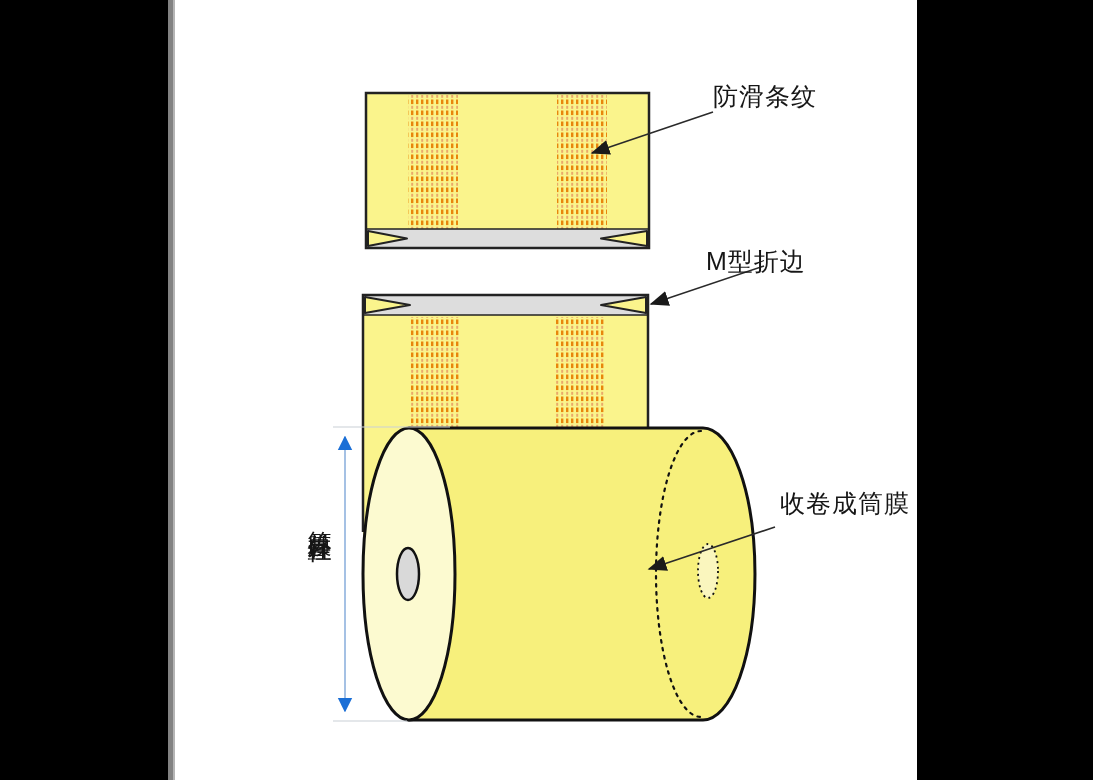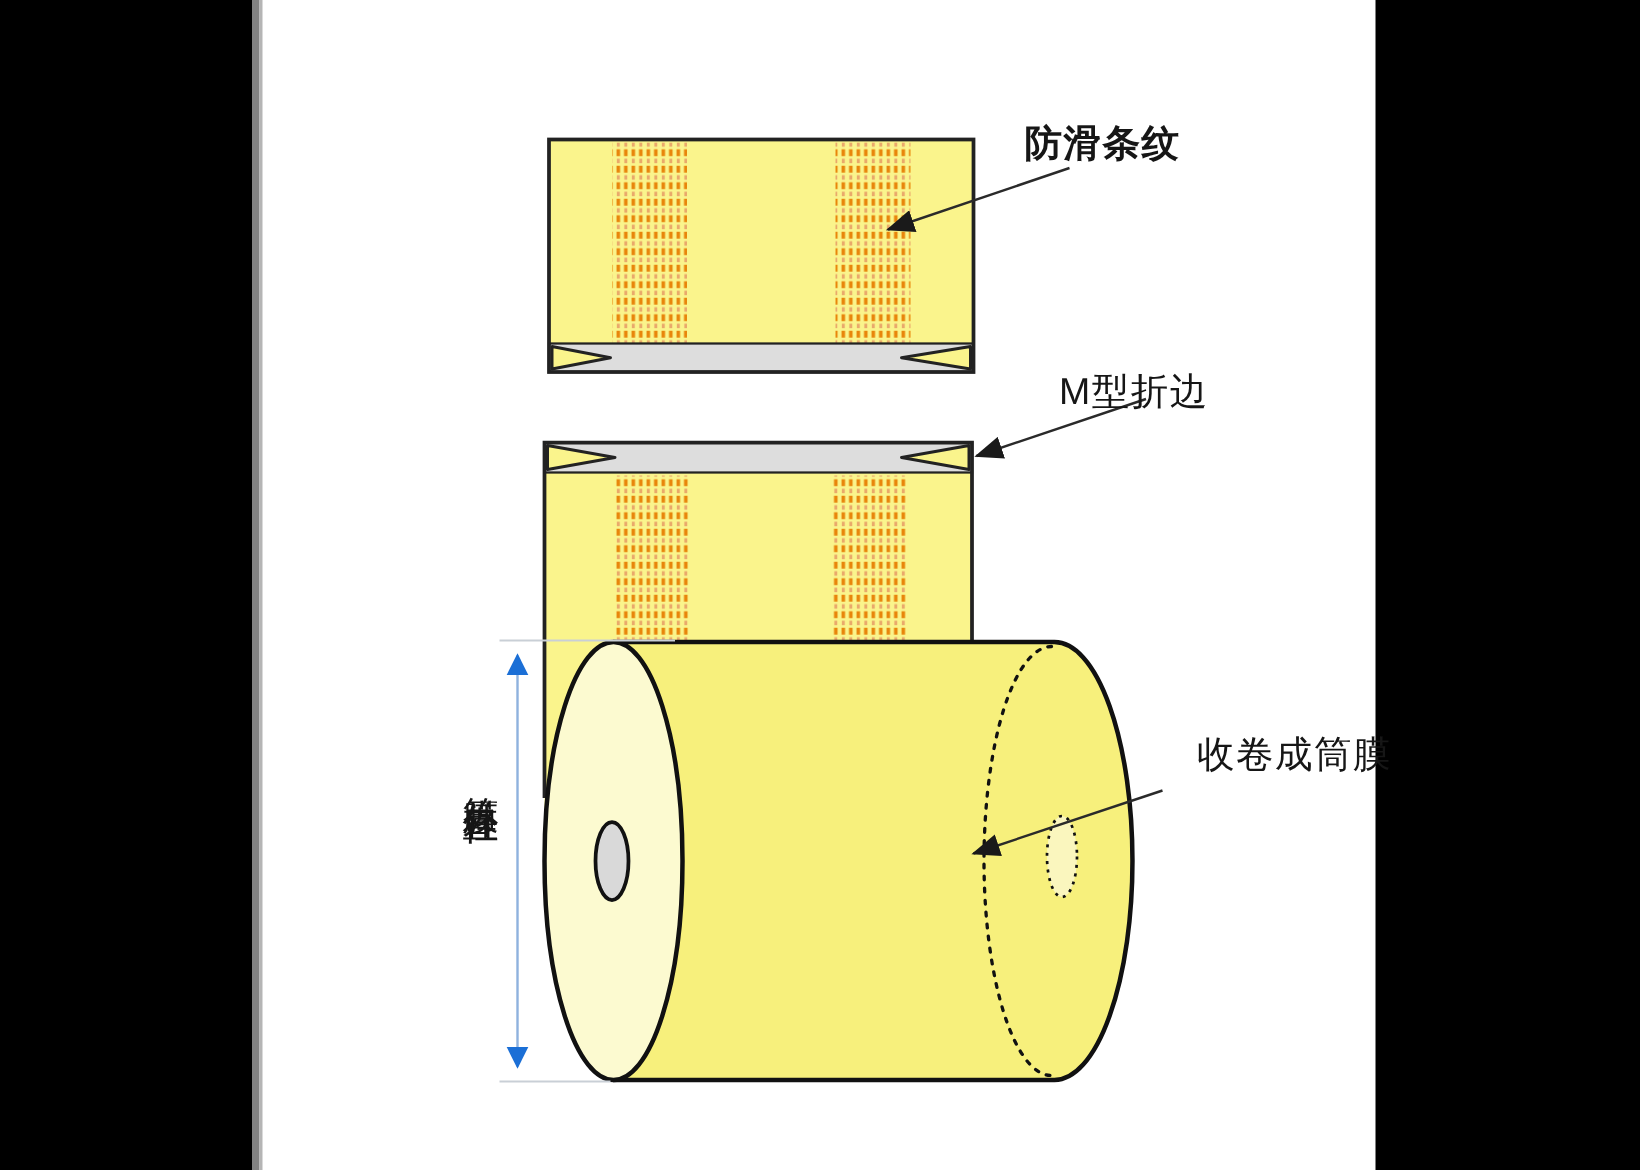--- a/index.html
+++ b/index.html
@@ -85,20 +85,20 @@
     <line x1="713" y1="112" x2="592" y2="153" stroke="#2A2A2A" stroke-width="1.6" marker-end="url(#arrowBlack)"></line>
     <line x1="764" y1="266" x2="651" y2="304" stroke="#2A2A2A" stroke-width="1.6" marker-end="url(#arrowBlack)"></line>
     <line x1="775" y1="527" x2="649" y2="569" stroke="#2A2A2A" stroke-width="1.6" marker-end="url(#arrowBlack)"></line>
 
     <rect x="0" y="0" width="168" height="780" fill="#000000"></rect>
     <rect x="168" y="0" width="5" height="780" fill="#828282"></rect>
     <rect x="173" y="0" width="2" height="780" fill="#B5B5B5"></rect>
     <rect x="917" y="0" width="176" height="780" fill="#000000"></rect>
   </svg>
 
-  <div class="lbl" style="left:683px;top:83px;font-weight:bold;">防滑条纹</div>
+  <div class="lbl" style="left:713px;top:83px;">防滑条纹</div>
 
   <div class="lbl" style="left:706px;top:248px;">M型折边</div>
 
-  <div class="lbl" style="left:798px;top:490px;text-align:right;">收卷成筒膜</div>
+  <div class="lbl" style="left:780px;top:490px;text-align:right;">收卷成筒膜</div>
 
   <div class="lbl lbl-vertical" style="left:306px;top:512px;">筒膜外直径</div>
 </div>
 
 </body></html>

